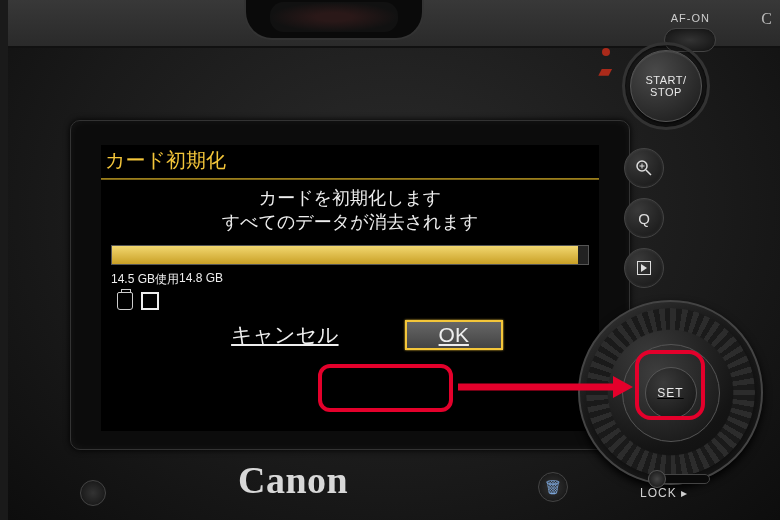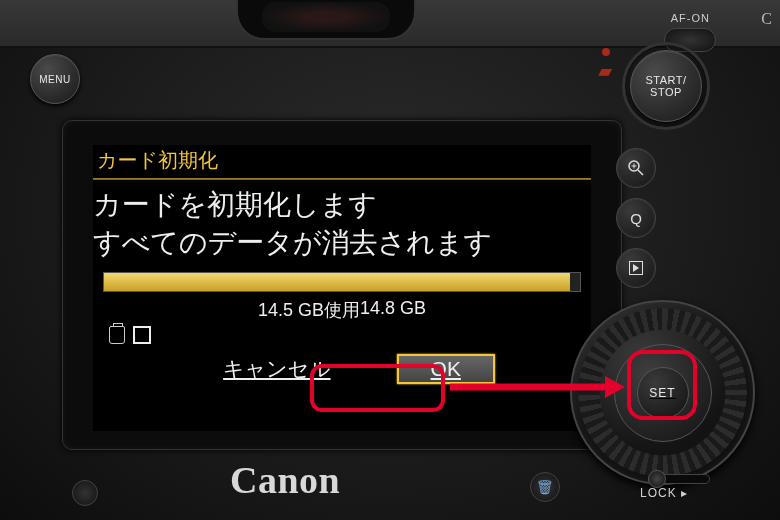--- a/index.html
+++ b/index.html
@@ -9,20 +9,21 @@
     background: #1a1a1a;
     font-family: sans-serif;
     position: relative;
     overflow: hidden;
   }
   
   .camera-body {
     position: absolute;
     inset: 0;
     background: radial-gradient(ellipse at 50% 40%, #2b2b2b 0%, #1a1a1a 60%, #0d0d0d 100%);
+    margin-left: 8px;
   }
   .top-plate {
     position: absolute;
     top: 0; left: 0; right: 0;
     height: 48px;
     background: linear-gradient(#383838, #2a2a2a);
     border-bottom: 2px solid #111;
   }
   .viewfinder {
     position: absolute;
@@ -122,40 +123,40 @@
     font-size:20px;
     color:#f4c63a;
     font-weight:500;
   }
   .scr-rule {
     height:2px;
     background:linear-gradient(#aa8a20,#6b5810);
     margin-bottom:6px;
   }
   .scr-line {
-    text-align:left;
-    font-size:28px;
+    text-align:center;
+    font-size:18px;
     line-height:1.35;
   }
   .bar-wrap {
     margin: 10px 10px 4px 10px;
     height:20px;
     background:#222;
     border:1px solid #555;
     position:relative;
   }
   .bar-fill {
     position:absolute; inset:0;
     background: linear-gradient(#f2d770,#c9a026);
     right: var(--free, 4%);
   }
   .bar-labels {
     display:flex;
-    justify-content:center;
-    font-size:18px;
+    justify-content:flex-start;
+    font-size:12px;
     padding:2px 10px 0 10px;
   }
   .phys-row {
     display:flex;
     align-items:center;
     gap:8px;
     padding:4px 10px 0 16px;
     font-size:19px;
   }
   .trash-ico {
@@ -312,21 +313,20 @@
 <body>
 
 <div class="camera-body">
   <div class="top-plate"></div>
   <div class="viewfinder"></div>
   <div class="eyecup"></div>
   <div class="af-on">AF-ON</div>
   <div class="af-on-btn"></div>
   <div class="ce-mark">C</div>
 
-  <div class="round-btn menu-btn">MENU</div>
   <div class="start-ring"></div>
   <div class="round-btn start-btn" style="font-size:11px;line-height:1.1;white-space:pre;text-align:center">START/
 STOP</div>
   <div class="rec-dot"></div>
   <div class="rec-cam">▰</div>
 
   <div class="lcd-bezel">
     <div class="lcd">
       <div class="scr-title">カード初期化</div>
       <div class="scr-rule"></div>

